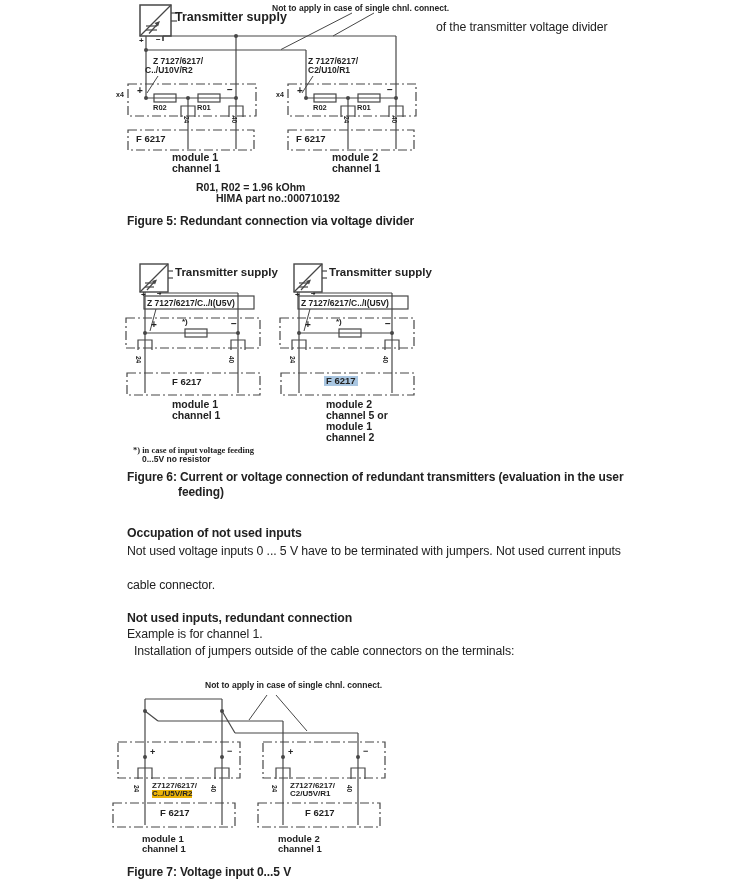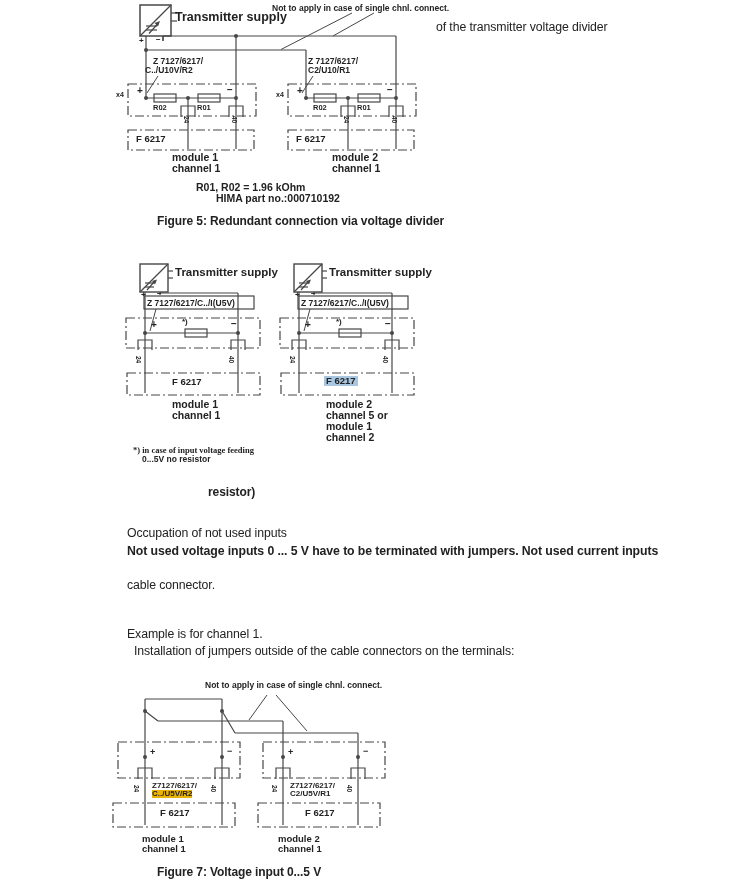--- a/index.html
+++ b/index.html
@@ -1,22 +1,22 @@
 <!DOCTYPE html>
 <html><head>
 <meta charset="utf-8">
 <style>
   html,body{margin:0;padding:0;background:#fff;}
   .page{position:relative;width:733px;height:888px;background:#fff;
         font-family:"Liberation Sans",sans-serif;color:#222;overflow:hidden;}
   .lbl{position:absolute;white-space:nowrap;line-height:1;}
   .b{font-weight:bold;}
   .t12{font-size:12.3px;letter-spacing:-0.1px;}
-  .cap{font-weight:bold;font-size:12px;letter-spacing:-0.1px;margin-left:30px;}
-  .h12{font-weight:normal;font-size:12.3px;letter-spacing:-0.1px;}
+  .cap{font-weight:bold;font-size:12px;letter-spacing:-0.1px;}
+  .h12{font-weight:bold;font-size:12.3px;letter-spacing:-0.1px;}
   .d12{font-weight:bold;font-size:12.5px;}
   .d115{font-weight:bold;font-size:11.5px;}
   .d105{font-weight:bold;font-size:10.5px;}
   .d10{font-weight:bold;font-size:10px;}
   .d95{font-weight:bold;font-size:9.5px;}
   .d9{font-weight:bold;font-size:9px;}
   .d85{font-weight:bold;font-size:8.5px;}
   .d8{font-weight:bold;font-size:8px;}
   .d75{font-weight:bold;font-size:7.5px;}
   .d7{font-weight:bold;font-size:7px;}
@@ -244,25 +244,27 @@
 <span class="lbl d95" style="left:172px;top:377px;">F 6217</span>
 <span class="lbl d95 hl" style="left: 324px; top: 376px; background: rgb(169, 198, 225);">F 6217</span>
 <span class="lbl d105" style="left:172px;top:399px;">module 1</span>
 <span class="lbl d105" style="left:172px;top:410px;">channel 1</span>
 <span class="lbl d105" style="left:326px;top:399px;">module 2</span>
 <span class="lbl d105" style="left:326px;top:410px;">channel 5 or</span>
 <span class="lbl d105" style="left:326px;top:421px;">module 1</span>
 <span class="lbl d105" style="left:326px;top:432px;">channel 2</span>
 <span class="lbl d85" style="left:133px;top:446px;font-family:Liberation Serif, serif;">*) in case of input voltage feeding</span>
 <span class="lbl d85" style="left:142px;top:455px;">0...5V no resistor</span>
-<span class="lbl cap" style="left:178px;top:486px;">resistor)</span>
+<span class="lbl cap" style="left:127px;top:471px;">Figure 6: Current or voltage connection of redundant transmitters (evaluation in the user</span>
+<span class="lbl cap" style="left:178px;top:486px;">feeding)</span>
 
 <span class="lbl h12" style="left:127px;top:527px;">Occupation of not used inputs</span>
-<span class="lbl t12" style="left:127px;top:545px;font-weight:bold;">Not used voltage inputs 0 ... 5 V have to be terminated with jumpers. Not used current inputs</span>
+<span class="lbl t12" style="left:127px;top:545px;">Not used voltage inputs 0 ... 5 V have to be terminated with jumpers. Not used current inputs</span>
 <span class="lbl t12" style="left:127px;top:579px;">cable connector.</span>
+<span class="lbl h12" style="left:127px;top:612px;">Not used inputs, redundant connection</span>
 <span class="lbl t12" style="left:127px;top:628px;">Example is for channel 1.</span>
 <span class="lbl t12" style="left:134px;top:645px;">Installation of jumpers outside of the cable connectors on the terminals:</span>
 
 <span class="lbl d85" style="left:205px;top:681px;">Not to apply in case of single chnl. connect.</span>
 <span class="lbl d9" style="left:150px;top:748px;">+</span>
 <span class="lbl d9" style="left:227px;top:747px;">−</span>
 <span class="lbl d9" style="left:288px;top:748px;">+</span>
 <span class="lbl d9" style="left:363px;top:747px;">−</span>
 <span class="vert" style="left:139px;top:785px;">24</span>
 <span class="vert" style="left:216px;top:785px;">40</span>

